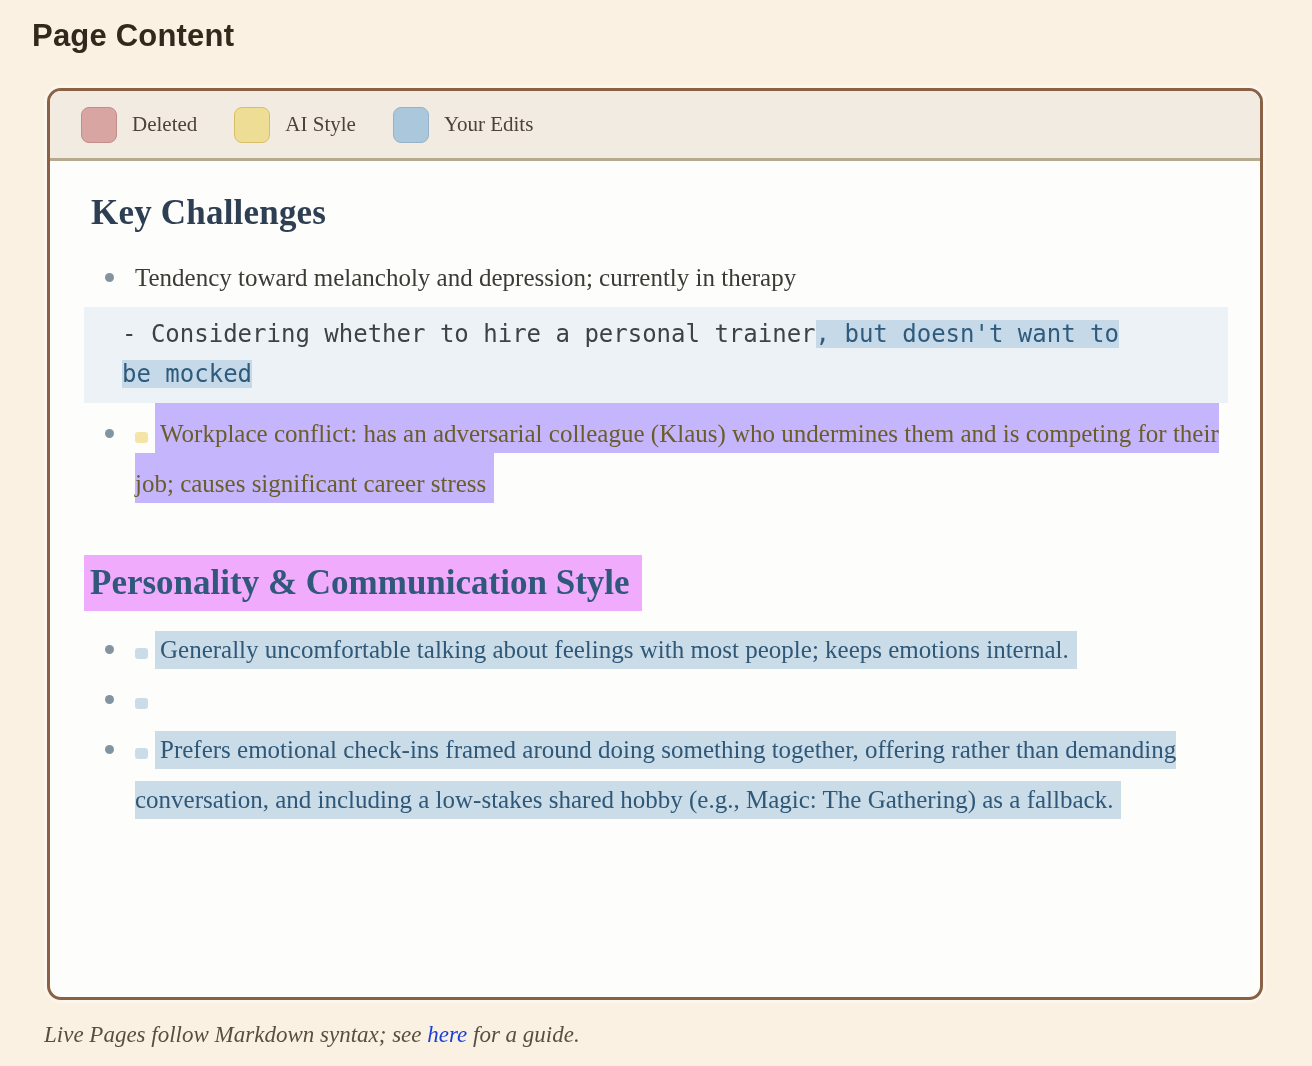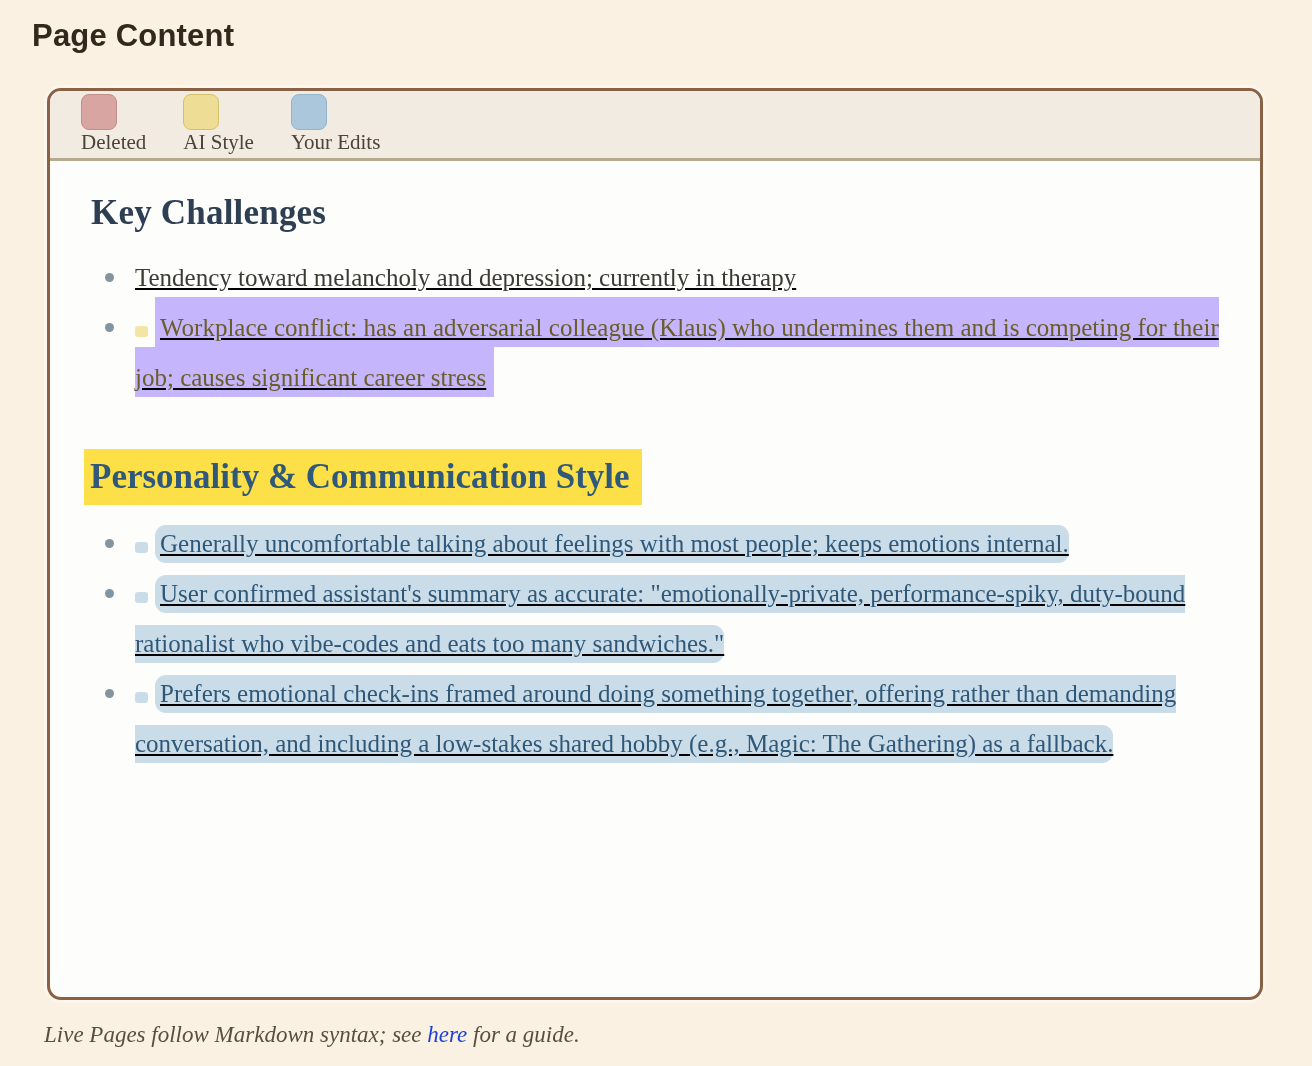--- a/index.html
+++ b/index.html
@@ -22,44 +22,44 @@
     border: 3px solid #8a6144; border-radius: 14px;
     background: #fdfdfb; overflow: hidden;
     box-shadow: 0 0 0 3px rgba(255,255,255,0.35);
   }
   .legend-bar {
     height: 70px; background: #f1ebe1;
     border-bottom: 3px solid #b5aa8e;
     display: flex; align-items: center;
     padding-left: 31px;
   }
-  .legend-item { display: flex; margin-right: 37px; flex-direction: column; }
+  .legend-item { display: flex; align-items: center; margin-right: 37px; }
   .swatch {
     width: 36px; height: 36px; border-radius: 8px;
     margin-right: 15px; border: 1.5px solid transparent;
   }
   .swatch-deleted { background: #d9a5a2; border-color: #c18e8b; }
   .swatch-ai     { background: #eedd94; border-color: #d6c067; }
   .swatch-edits  { background: #aac7db; border-color: #93b4cb; }
   .legend-label { font-size: 21px; color: #4c4237; }
 
   .content {
     padding: 32px 32px 0 34px;
     height: 839px; overflow: hidden;
   }
   h2.section-heading {
     font-size: 35px; font-weight: 700; color: #2e3f53;
     margin: 0 0 20px 7px; letter-spacing: 0.2px;
   }
   h2.section-heading-edited { margin: 54px 0 22px 0; font-size: 35px; font-weight: 700; }
   .hl-heading {
-    background: #fde047; color: #30587a;
+    background: #f0abfc; color: #30587a;
     padding: 8px 12px 9px 6px;
   }
-  ul.bullet-list { list-style: none; text-decoration: underline; }
+  ul.bullet-list { list-style: none; }
   ul.bullet-list li {
     position: relative; padding-left: 51px;
     font-size: 25px; line-height: 50px; color: #3b3a33;
   }
   ul.bullet-list li::before {
     content: ""; position: absolute; left: 21px; top: 20px;
     width: 9px; height: 9px; border-radius: 50%;
     background: #8294a0;
   }
   pre.code-block {
@@ -67,21 +67,21 @@
     background: #edf2f6;
     padding: 7px 28px 9px 38px;
     font-family: "DejaVu Sans Mono", monospace;
     font-size: 24px; line-height: 40px;
     color: #3d4247;
     white-space: pre-wrap;
     word-break: break-word;
   }
   .code-added { background: #c6d9e8; color: #2e5b7d; }
   .hl-yellow { background: #c4b5fd; color: #6a5d28; padding: 17px 8px 6px 5px; }
-  .hl-blue   { background: #cbdce9; color: #2f5878; padding: 5px 0 6px 5px; border-radius: 11px; }
+  .hl-blue   { background: #cbdce9; color: #2f5878; padding: 5px 8px 6px 5px; }
   .space-chip {
     display: inline-block; width: 13px; height: 11px;
     border-radius: 3px; margin-right: 7px; vertical-align: -1px;
   }
   .chip-yellow { background: #f4e5a7; }
   .chip-blue   { background: #cbdce9; }
 
   .footer-note {
     position: absolute; left: 44px; top: 1022px;
     font-style: italic; font-size: 23px; color: #57503f;
@@ -113,29 +113,31 @@
   </div>
 
   <div class="content">
 
     <h2 class="section-heading">Key Challenges</h2>
 
     <ul class="bullet-list">
       <li><span>Tendency toward melancholy and depression; currently in therapy</span></li>
     </ul>
 
+    <pre class="code-block"><span>- Considering whether to hire a personal trainer</span><span class="code-added">, but doesn't want to
+be mocked</span></pre>
 
     <ul class="bullet-list">
       <li><span class="space-chip chip-yellow"></span><span class="hl-yellow">Workplace conflict: has an adversarial colleague (Klaus) who undermines them and is competing for their job; causes significant career stress</span></li>
     </ul>
 
     <h2 class="section-heading-edited"><span class="hl-heading">Personality &amp; Communication Style</span></h2>
 
     <ul class="bullet-list">
       <li><span class="space-chip chip-blue"></span><span class="hl-blue">Generally uncomfortable talking about feelings with most people; keeps emotions internal.</span></li>
-      <li><span class="space-chip chip-blue"></span><span class="hl-blue">User confirmed assistant's summary as accurate: "emotionally-private, performance-spiky, duty-bound rationalist who vibe-codes and eats too many sandwiches."</span></li>
+      <li><span class="space-chip chip-blue"></span></li>
       <li><span class="space-chip chip-blue"></span><span class="hl-blue">Prefers emotional check-ins framed around doing something together, offering rather than demanding conversation, and including a low-stakes shared hobby (e.g., Magic: The Gathering) as a fallback.</span></li>
     </ul>
 
   </div>
 </div>
 
 <div class="footer-note"><span>Live Pages follow Markdown syntax; see </span><a>here</a><span> for a guide.</span></div>
 
 </body></html>

